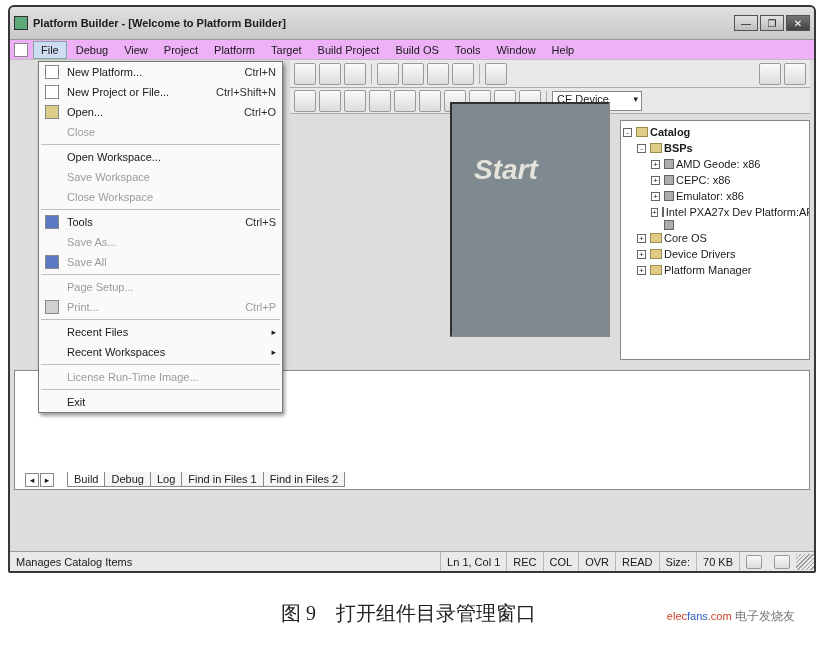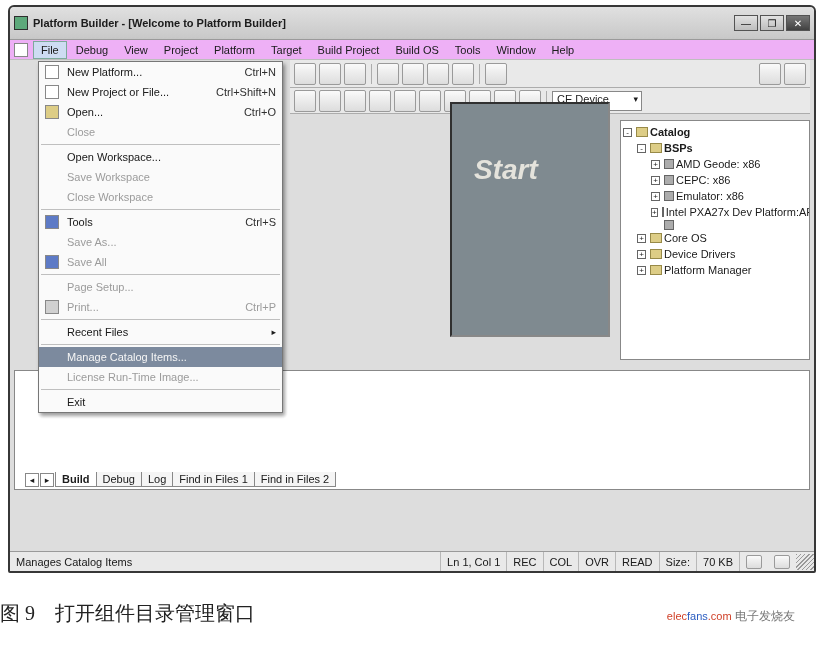--- a/index.html
+++ b/index.html
@@ -62,28 +62,28 @@
 .mico{ width:14px; height:14px; background:#fff; border:1px solid #888;}
 .mico.disk{ background:#5a7ad0;}
 .mico.print{ background:#ccc;}
 .mico.open{ background:#dcca7a;}
 
 
 .output{ position:absolute; left:4px; right:4px; top:380px; height:120px; background:#fff; border:1px solid #888;}
 .outtabs{ position:absolute; left:10px; bottom:2px; display:flex; align-items:center; font-size:11px;}
 .outtabs .arrow{ width:14px; height:14px; border:1px solid #888; text-align:center; font-size:9px; line-height:12px; margin-right:1px;}
 .outtabs .tab{ padding:1px 6px; border:1px solid #888; border-top:none; background:#efefef; margin-right:-1px;}
-.outtabs .tab.active{ background:#fff; font-weight:bold;}
+.outtabs .tab.active{ background:#fff; font-weight:normal;margin-left:12px;}
 .statusbar{ position:absolute; left:0; right:0; bottom:0; height:20px; background:#e4e4e4; border-top:1px solid #999; display:flex; align-items:center; font-size:11px;}
 .statusbar .cell{ padding:0 6px; border-right:1px solid #b5b5b5; height:100%; display:flex; align-items:center;}
 .statusbar .grow{ flex:1;}
 .grip{ width:18px; height:16px; background:repeating-linear-gradient(135deg,#999 0 1px,transparent 1px 3px);}
 
 
-.caption{ position:absolute; left:0; top:600px; width:817px; font-size:20px; font-family:"SimSun","Songti SC",serif;}
+.caption{ position:absolute; left:0; top:600px; width:817px; text-align:center; font-size:20px; font-family:"SimSun","Songti SC",serif;}
 .brand{ position:absolute; right:30px; top:608px; font-size:13px; }
 .brand .r{ color:#d04028;} .brand .b{ color:#2a5cc0;} .brand .g{ color:#777; font-size:12px;}
 </style>
 </head>
 <body>
 
 <div class="window">
 
   <div class="titlebar">
     <div class="appicon"></div>
@@ -281,25 +281,25 @@
           <span class="mico print"></span>
         </span>
         <span class="lbl">Print...</span>
         <span class="sc">Ctrl+P</span>
       </div>
     <hr>
     <div class="row sub">
         <span class="iconcell"></span>
         <span class="lbl">Recent Files</span>
       </div>
-    <hr>
-    <div class="row highlight">
-        <span class="iconcell"></span>
-        <span class="lbl">Manage Catalog Items...</span>
-      </div>
+    <div class="row sub">
+        <span class="iconcell"></span>
+        <span class="lbl">Recent Workspaces</span>
+      </div>
+    <hr>
     <div class="row disabled">
         <span class="iconcell"></span>
         <span class="lbl">License Run-Time Image...</span>
       </div>
     <hr>
     <div class="row">
         <span class="iconcell"></span>
         <span class="lbl">Exit</span>
       </div>
   </div>

